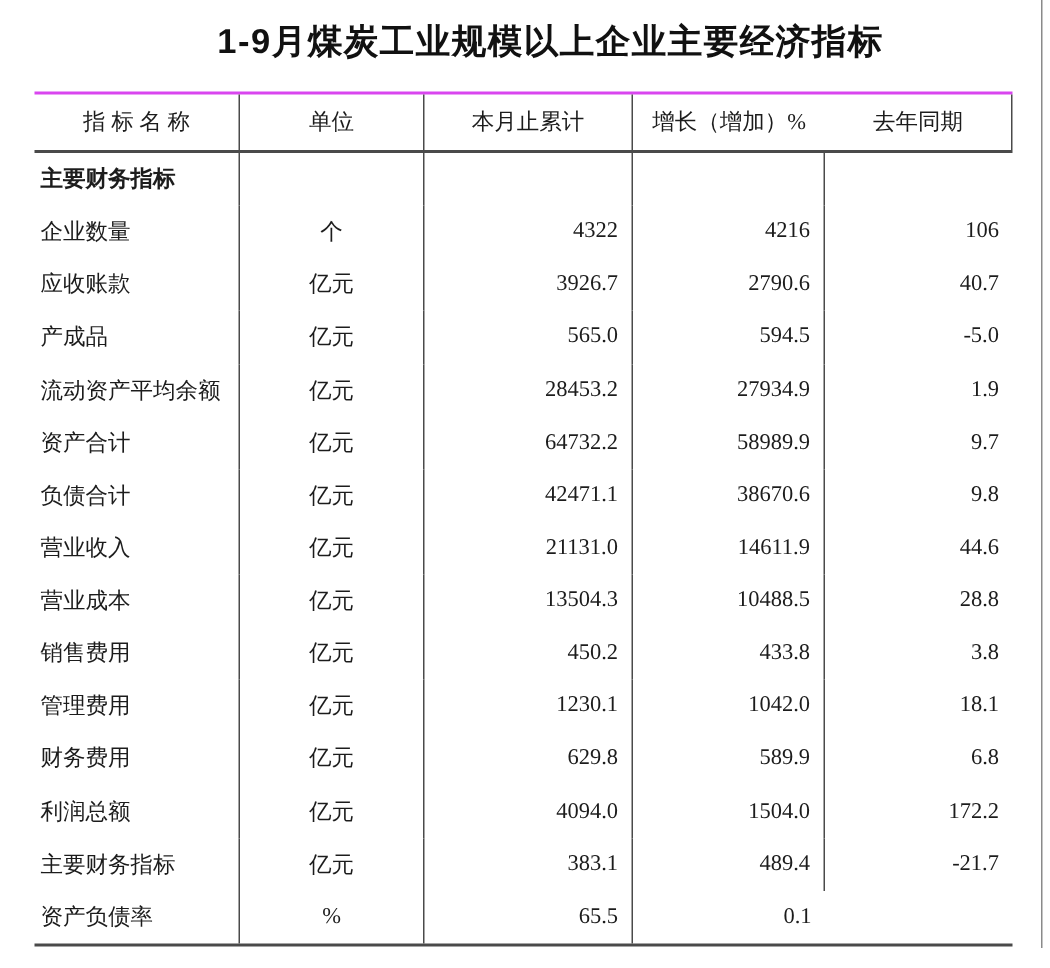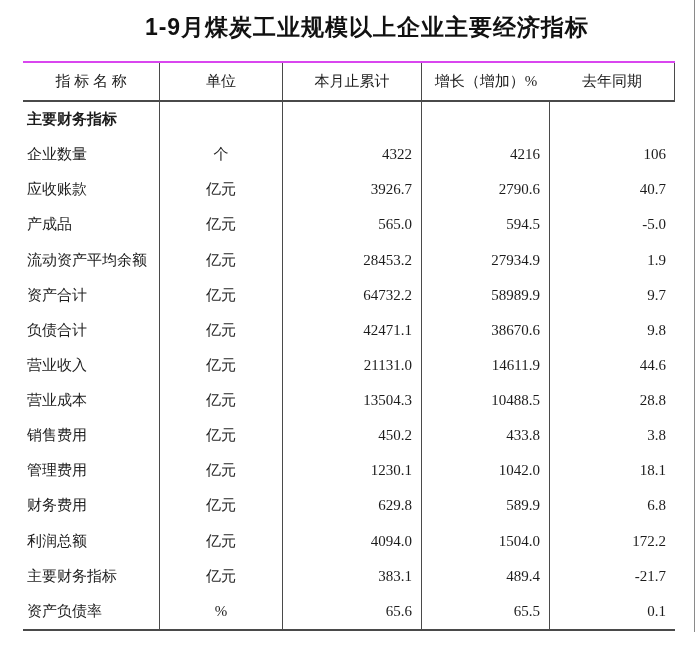--- a/index.html
+++ b/index.html
@@ -168,21 +168,20 @@
     <div class="td v left">主要财务指标</div>
     <div class="td v center">亿元</div>
     <div class="td v right">383.1</div>
     <div class="td v right">489.4</div>
     <div class="td right">-21.7</div>
   </div>
 
   <div class="tr">
     <div class="td v left">资产负债率</div>
     <div class="td v center">%</div>
-    <div class="td v right">65.6</div>
     <div class="td v right">65.5</div>
     <div class="td right">0.1</div>
   </div>
 </div>
 
   </div>
 
   <div class="edge-right"></div>
 
 </div>

